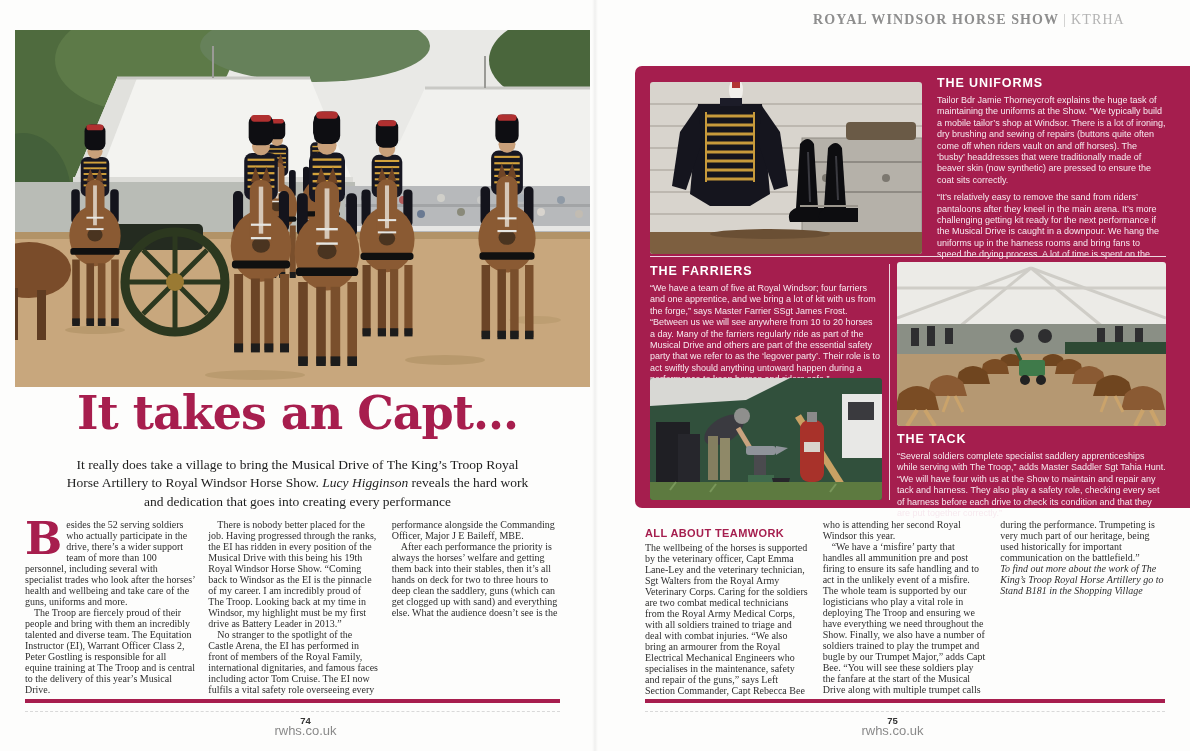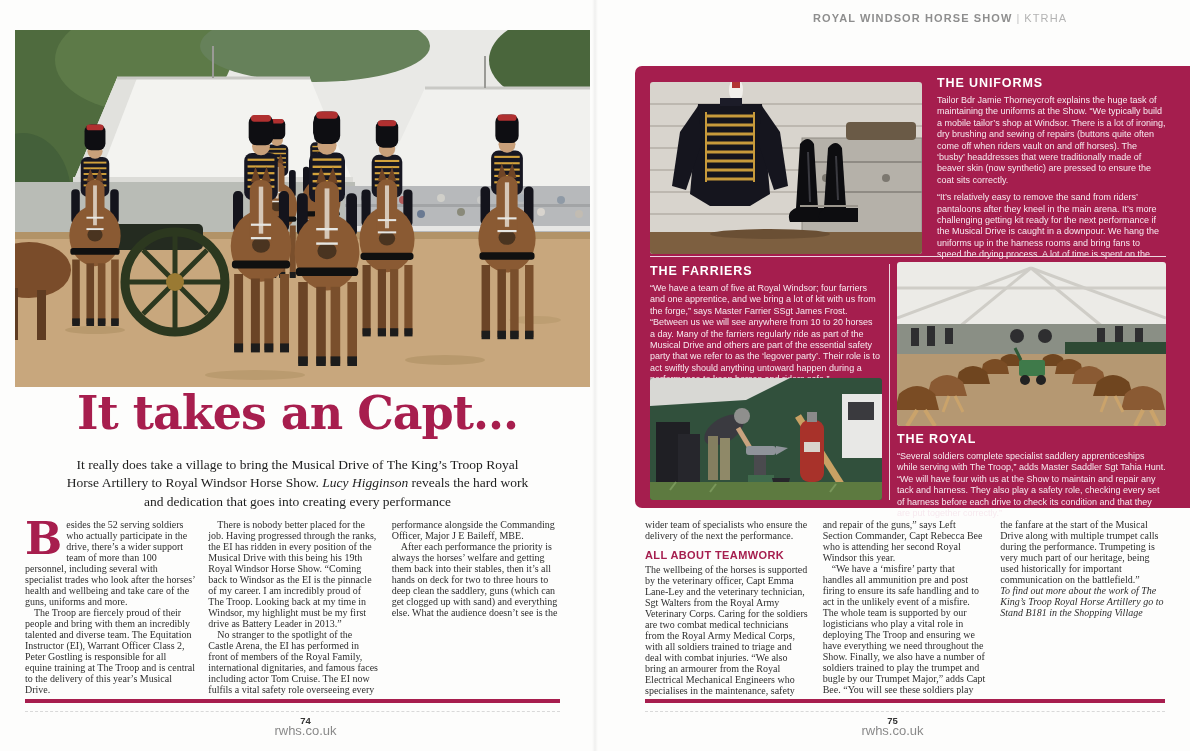--- a/index.html
+++ b/index.html
@@ -39,22 +39,22 @@
   .dashline.l{left:25px;width:535px;}
   .dashline.r{left:645px;width:520px;}
   .footer{position:absolute;top:715px;text-align:center;
     font-family:"Liberation Sans","DejaVu Sans",sans-serif;}
   .footer.l{left:8px;width:595px;}
   .footer.r{left:595px;width:595px;}
   .footer .num{font-weight:700;font-size:9.5px;color:#333;line-height:11px;}
   .footer .site{font-size:13px;color:#8a8a8a;line-height:10px;}
 
   
-  .runhead{position:absolute;left:813px;top:12px;font-family:Liberation Sans, sans-serif;
-    font-size:11px;letter-spacing:1.1px;color:#8e8e8e;font-weight:700;white-space:nowrap;}
+  .runhead{position:absolute;left:813px;top:12px;font-family:Liberation Serif, serif;
+    font-size:14px;letter-spacing:1.1px;color:#8e8e8e;font-weight:700;white-space:nowrap;}
   .runhead .sep{color:#c4c4c4;font-weight:400;padding:0 4px;}
   .runhead .sec{color:#b3b3b3;font-weight:400;}
 
   .panel{position:absolute;left:635px;top:66px;width:610px;height:442px;background:#a51e4e;
     border-radius:7px;color:#fff;font-family:"Liberation Sans","DejaVu Sans",sans-serif;}
   .panel .ph{position:absolute;border-radius:3px;overflow:hidden;}
   .panel .ph svg{display:block;width:100%;height:100%;}
   .ph-uniforms{left:15px;top:16px;width:272px;height:172px;}
   .ph-farrier{left:15px;top:312px;width:232px;height:122px;}
   .ph-tack{left:262px;top:196px;width:269px;height:164px;}
@@ -372,27 +372,26 @@
         </g>
 
         <rect x="122" y="98" width="26" height="16" rx="2" fill="#3f7a4a"></rect>
         <circle cx="128" cy="118" r="5" fill="#222"></circle>
           <circle cx="144" cy="118" r="5" fill="#222"></circle>
         <line x1="124" y1="98" x2="118" y2="86" stroke="#2e5a38" stroke-width="3"></line>
       </svg>
     </div>
 
     <div class="txtbox box-tack">
-      <h3>THE ROYAL</h3>
+      <h3>THE TACK</h3>
       <p>“Several soldiers complete specialist saddlery apprenticeships while serving with The Troop,” adds Master Saddler Sgt Tahia Hunt. “We will have four with us at the Show to maintain and repair any tack and harness. They also play a safety role, checking every set of harness before each drive to check its condition and that they are put together correctly.”</p>
     </div>
   </div>
 
   <div class="body-cols body-right">
-    <p class="flush">wider team of specialists who ensure the delivery of the next the performance.</p>
     <div class="teamwork-head">ALL ABOUT TEAMWORK</div>
     <p class="flush">The wellbeing of the horses is supported by the veterinary officer, Capt Emma Lane-Ley and the veterinary technician, Sgt Walters from the Royal Army Veterinary Corps. Caring for the soldiers are two combat medical technicians from the Royal Army Medical Corps, with all soldiers trained to triage and deal with combat injuries. “We also bring an armourer from the Royal Electrical Mechanical Engineers who specialises in the maintenance, safety and repair of the guns,” says Left Section Commander, Capt Rebecca Bee who is attending her second Royal Windsor this year.</p>
     <p>“We have a ‘misfire’ party that handles all ammunition pre and post firing to ensure its safe handling and to act in the unlikely event of a misfire. The whole team is supported by our logisticians who play a vital role in deploying The Troop and ensuring we have everything we need throughout the Show. Finally, we also have a number of soldiers trained to play the trumpet and bugle by our Trumpet Major,” adds Capt Bee. “You will see these soldiers play the fanfare at the start of the Musical Drive along with multiple trumpet calls during the performance. Trumpeting is very much part of our heritage, being used historically for important communication on the battlefield.”</p>
     <p class="flush footnote">To find out more about the work of The King’s Troop Royal Horse Artillery go to Stand B181 in the Shopping Village</p>
   </div>
 
   <div class="rule-accent r"></div>
   <div class="dashline r"></div>
   <div class="footer r">
     <div class="num">75</div>

